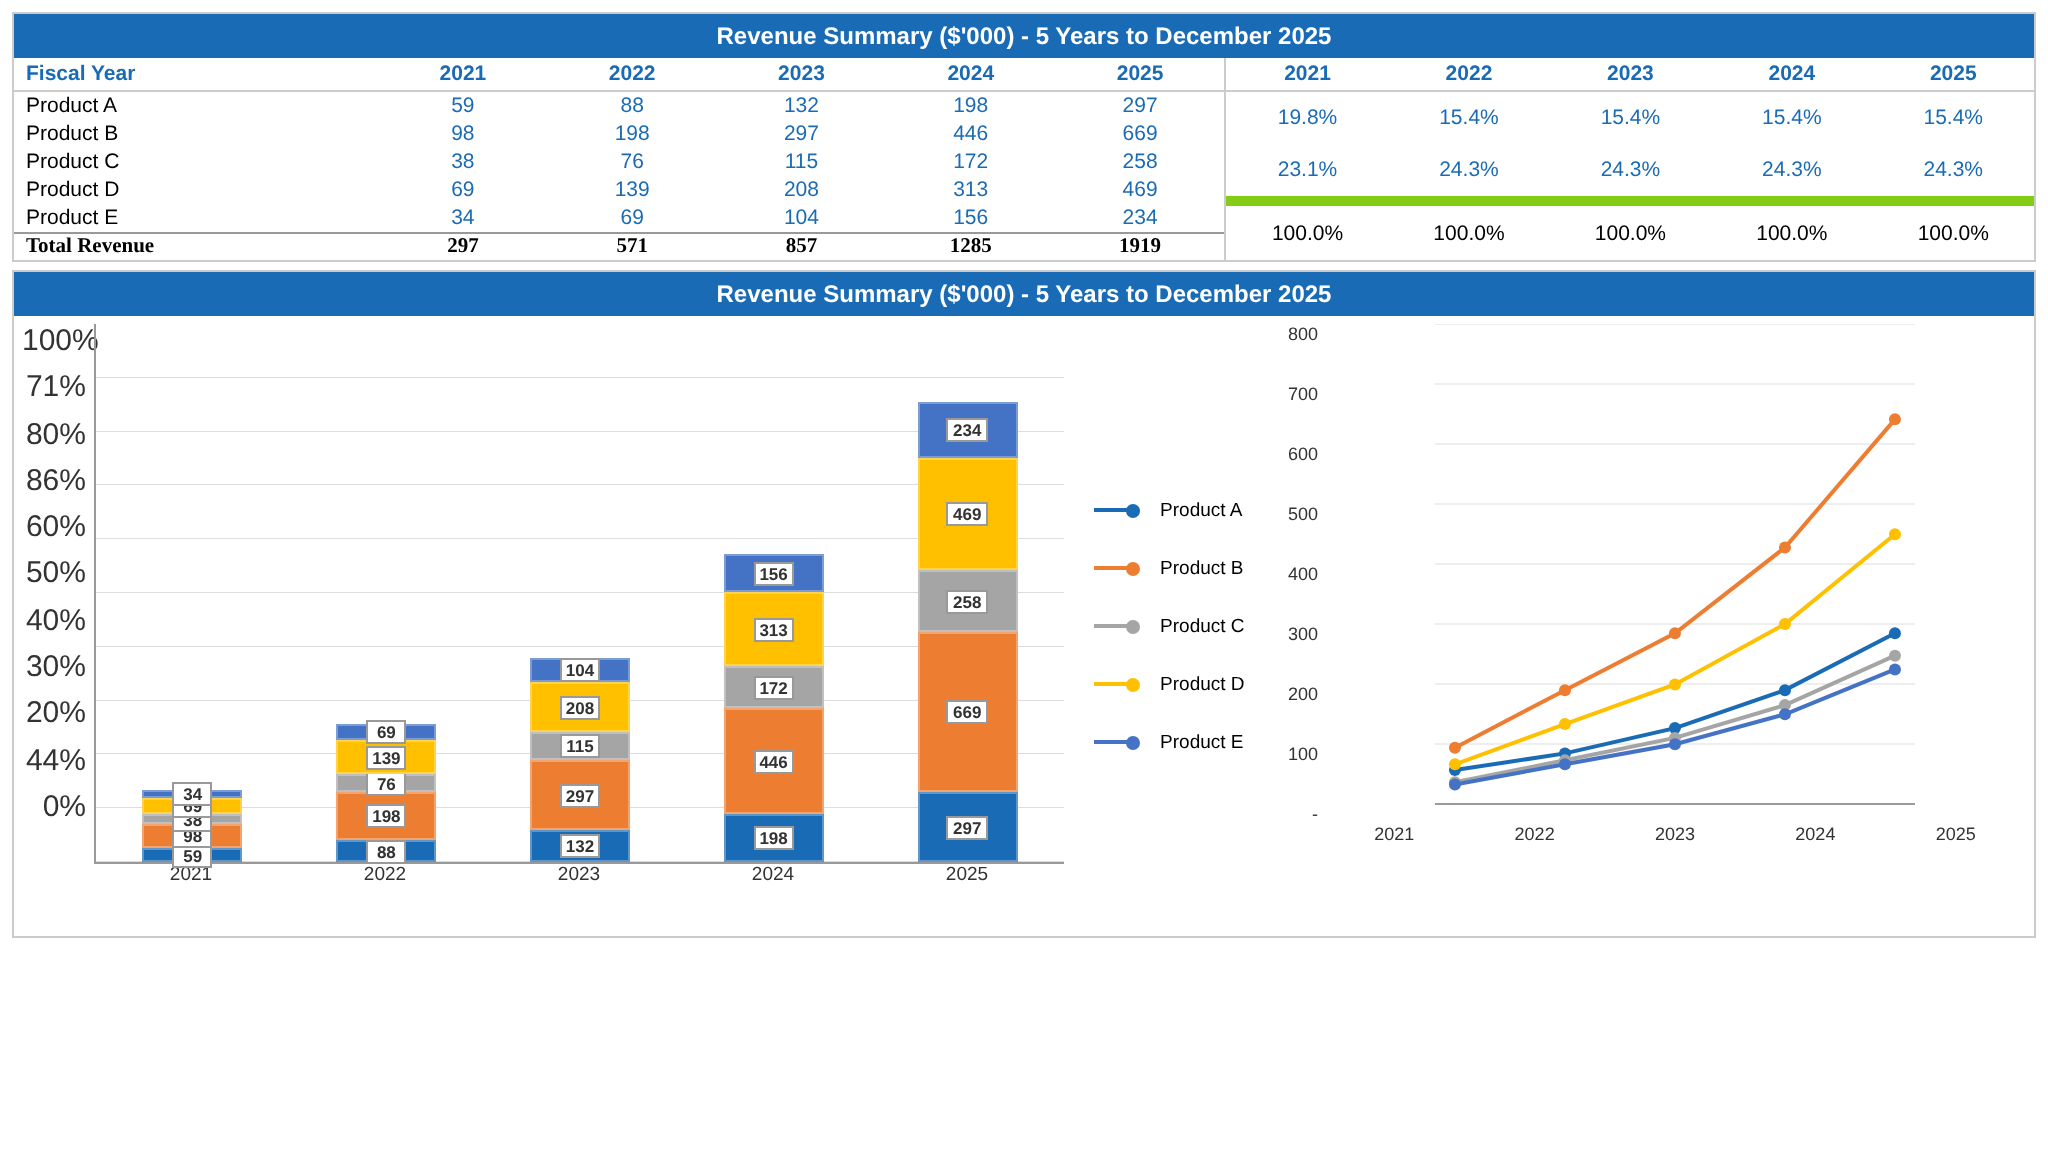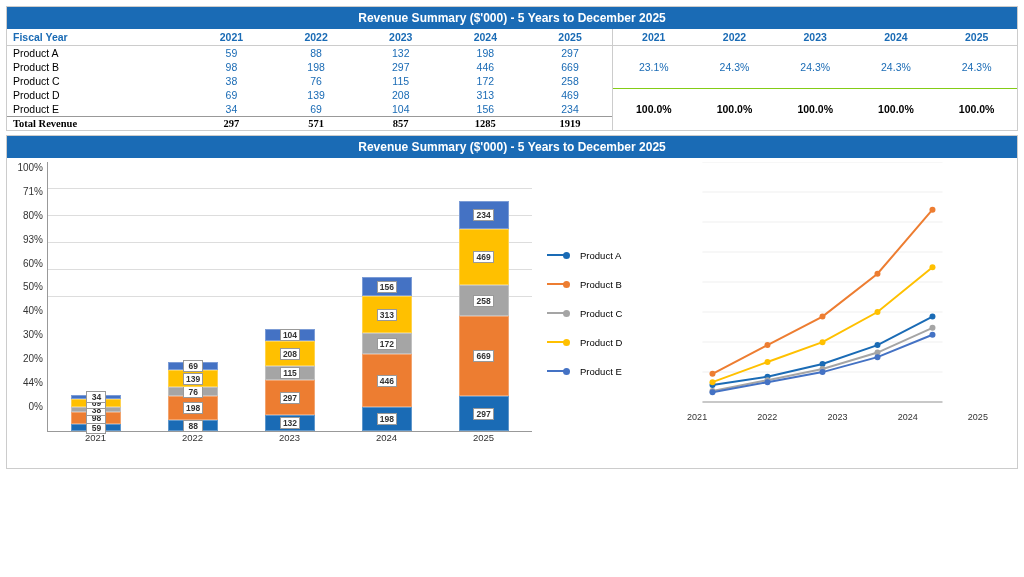--- a/index.html
+++ b/index.html
@@ -69,23 +69,23 @@
       text-align: center;
       padding: 2px 6px;
       border-bottom: 1px solid #ccc;
     }
     .pct-table td {
       text-align: center;
       padding: 1px 6px;
       color: #1a6bb5;
     }
     .pct-table tr.total-row td {
-      border-top: 1px solid #84cc16;
+      border-top: 5px solid #84cc16;
       color: #000;
-      font-weight: bold;
+      font-weight: normal;
     }
     .divider-col {
       width: 1px;
       background: #ccc;
     }
 
     
     .bottom-section {
       border: 1px solid #ccc;
       background: #fff;
@@ -117,21 +117,21 @@
       align-items: flex-end;
     }
     .y-axis {
       display: flex;
       flex-direction: column;
       justify-content: space-between;
       width: 36px;
       height: 100%;
       text-align: right;
       padding-right: 4px;
-      font-size: 10px;
+      font-size: 15px;
       color: #333;
       padding-bottom: 20px;
     }
     .bars-area {
       flex: 1;
       display: flex;
       justify-content: space-around;
       align-items: flex-end;
       height: 100%;
       border-left: 1px solid #999;
@@ -321,20 +321,27 @@
           <tr>
             <th>2021</th>
             <th>2022</th>
             <th>2023</th>
             <th>2024</th>
             <th>2025</th>
           </tr>
         </thead>
         <tbody id="pct-tbody">
             <tr>
+              <td>19.8%</td>
+              <td>15.4%</td>
+              <td>15.4%</td>
+              <td>15.4%</td>
+              <td>15.4%</td>
+            </tr>
+            <tr>
               <td>23.1%</td>
               <td>24.3%</td>
               <td>24.3%</td>
               <td>24.3%</td>
               <td>24.3%</td>
             </tr>
             <tr class="total-row">
               <td>100.0%</td>
               <td>100.0%</td>
               <td>100.0%</td>
@@ -349,21 +356,21 @@
   <div class="bottom-section">
     <div class="chart-title">Revenue Summary ($'000) - 5 Years to December 2025</div>
     <div class="charts-container">
 
       <div class="bar-chart-area">
         <div class="bar-chart-inner">
           <div class="y-axis" id="bar-y-axis">
               <div>100%</div>
               <div>71%</div>
               <div>80%</div>
-              <div>93%</div>
+              <div>86%</div>
               <div>60%</div>
               <div>50%</div>
               <div>40%</div>
               <div>30%</div>
               <div>20%</div>
               <div>44%</div>
               <div>0%</div>
             </div>
           <div class="bars-area" id="bars-area">
               <div class="bar-group">
@@ -505,20 +512,31 @@
             <div class="legend-item">
     <span style="display:inline-flex;align-items:center;gap:0;">
       <span style="display:inline-block;width:20px;height:2px;background:#4472c4;vertical-align:middle;"></span>
       <span style="display:inline-block;width:7px;height:7px;border-radius:50%;background:#4472c4;margin-left:-4px;vertical-align:middle;"></span>
     </span>
     <span style="margin-left:4px;">Product E</span>
   </div>
           </div>
         <div class="line-chart-svg-area">
           <div class="line-chart-y-axis">
+            <div class="line-y-labels" id="line-y-labels">
+                <div>800</div>
+                <div>700</div>
+                <div>600</div>
+                <div>500</div>
+                <div>400</div>
+                <div>300</div>
+                <div>200</div>
+                <div>100</div>
+                <div>-</div>
+              </div>
             <svg id="line-svg" style="flex: 1 1 0%; height: 250px; width: 100%;" viewBox="0 0 240 250">
                 <line x1="0" y1="0" x2="240" y2="0" stroke="#ddd" stroke-width="0.5"></line>
                 <line x1="0" y1="30" x2="240" y2="30" stroke="#ddd" stroke-width="0.5"></line>
                 <line x1="0" y1="60" x2="240" y2="60" stroke="#ddd" stroke-width="0.5"></line>
                 <line x1="0" y1="90" x2="240" y2="90" stroke="#ddd" stroke-width="0.5"></line>
                 <line x1="0" y1="120" x2="240" y2="120" stroke="#ddd" stroke-width="0.5"></line>
                 <line x1="0" y1="150" x2="240" y2="150" stroke="#ddd" stroke-width="0.5"></line>
                 <line x1="0" y1="180" x2="240" y2="180" stroke="#ddd" stroke-width="0.5"></line>
                 <line x1="0" y1="210" x2="240" y2="210" stroke="#ddd" stroke-width="0.5"></line>
                 <line x1="0" y1="240" x2="240" y2="240" stroke="#ddd" stroke-width="0.5"></line>

